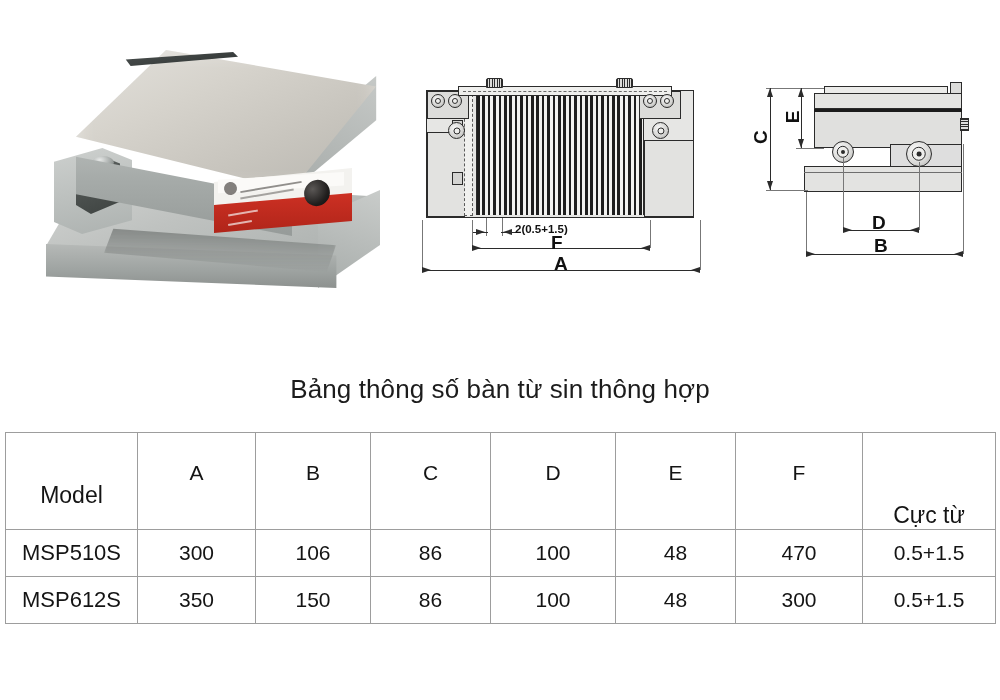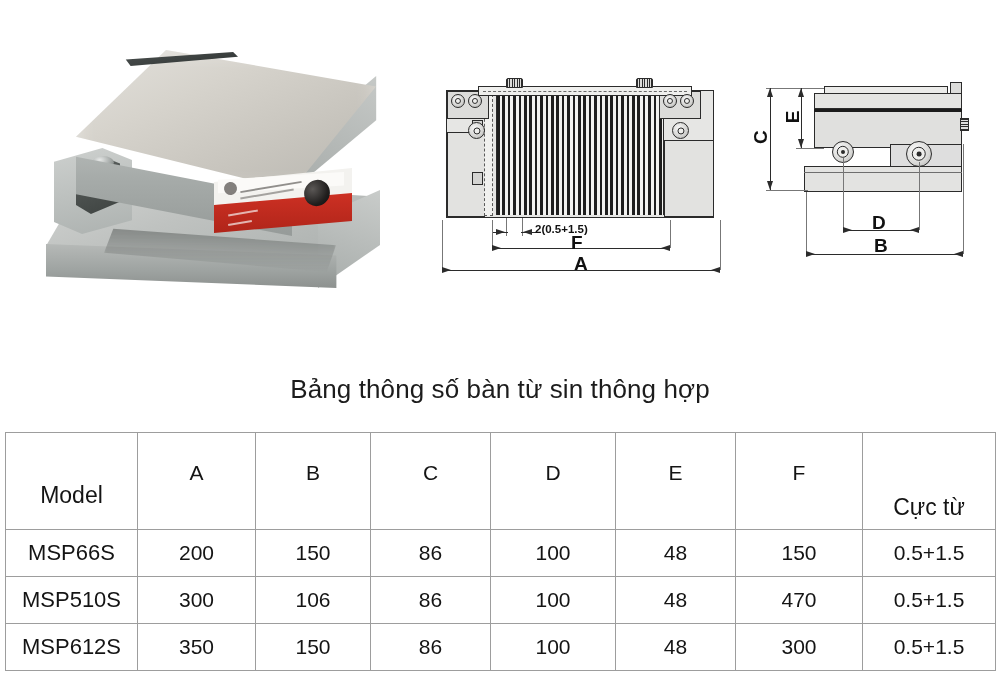--- a/index.html
+++ b/index.html
@@ -174,21 +174,21 @@
     left: 86px; top: 196px;
     width: 232px; height: 46px;
     background: linear-gradient(180deg, rgba(80,84,82,.55), rgba(150,154,152,.06));
     clip-path: polygon(4% 6%, 100% 42%, 96% 100%, 0% 58%);
     filter: blur(1.5px);
   }
 
   
   #top-view-figure {
     position: absolute;
-    left: 434px; top: 62px;
+    left: 414px; top: 62px;
     width: 300px; height: 230px;
   }
   .tv-body {
     position: absolute;
     left: 12px; top: 28px;
     width: 268px; height: 128px;
     background: #e6e6e4;
     border: 1.2px solid #2b2b2b;
     box-sizing: border-box;
   }
@@ -493,21 +493,21 @@
     padding-bottom: 20px;
   }
   table.spec thead th.dim-head {
     font-size: 21px;
     vertical-align: middle;
     padding-bottom: 16px;
   }
   table.spec thead th.pole-head {
     font-size: 23px;
     vertical-align: bottom;
-    padding-bottom: 8px;
+    padding-bottom: 0;
   }
   table.spec tbody td.model-cell { font-size: 22px; }
   col.c-model { width: 132px; }
   col.c-a { width: 118px; }
   col.c-b { width: 115px; }
   col.c-c { width: 120px; }
   col.c-d { width: 125px; }
   col.c-e { width: 120px; }
   col.c-f { width: 127px; }
   col.c-pole { width: 133px; }
@@ -650,30 +650,20 @@
         <th class="dim-head">B</th>
         <th class="dim-head">C</th>
         <th class="dim-head">D</th>
         <th class="dim-head">E</th>
         <th class="dim-head">F</th>
         <th class="pole-head">Cực từ</th>
       </tr>
     </thead>
     <tbody>
       <tr>
-        <td class="model-cell">MSP66S</td>
-        <td>200</td>
-        <td>150</td>
-        <td>86</td>
-        <td>100</td>
-        <td>48</td>
-        <td>150</td>
-        <td>0.5+1.5</td>
-      </tr>
-      <tr>
         <td class="model-cell">MSP510S</td>
         <td>300</td>
         <td>106</td>
         <td>86</td>
         <td>100</td>
         <td>48</td>
         <td>470</td>
         <td>0.5+1.5</td>
       </tr>
       <tr>

